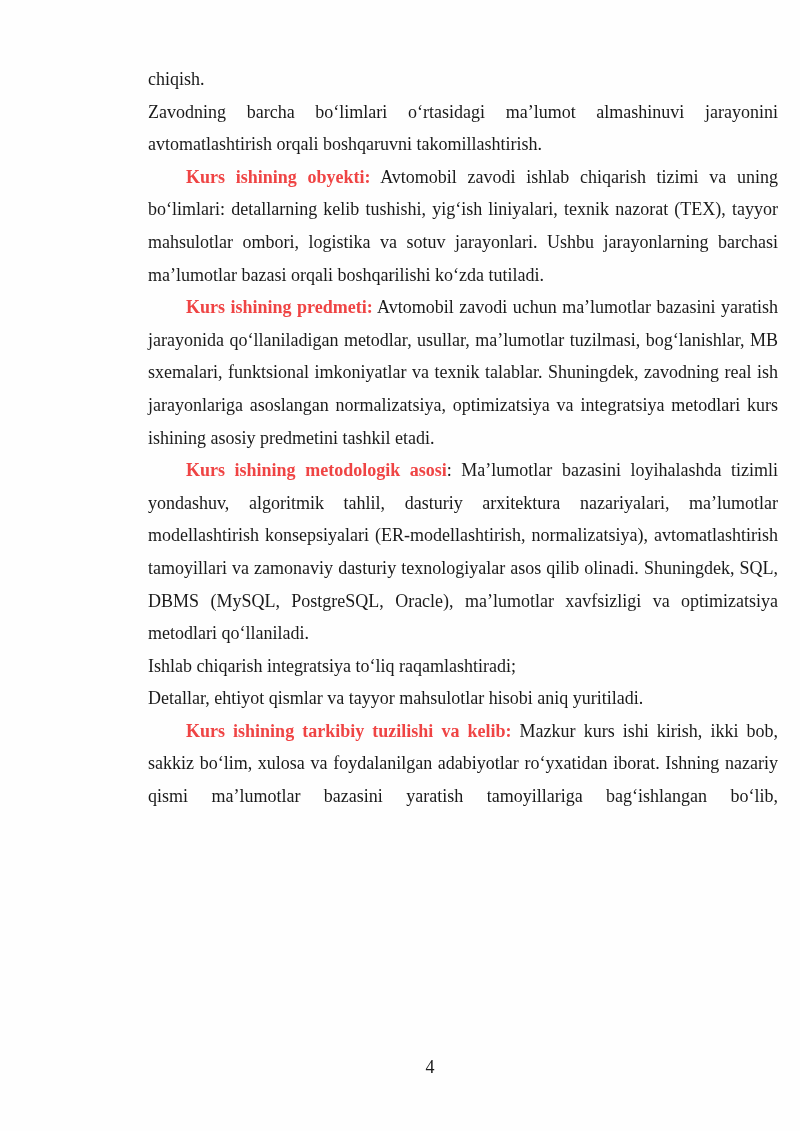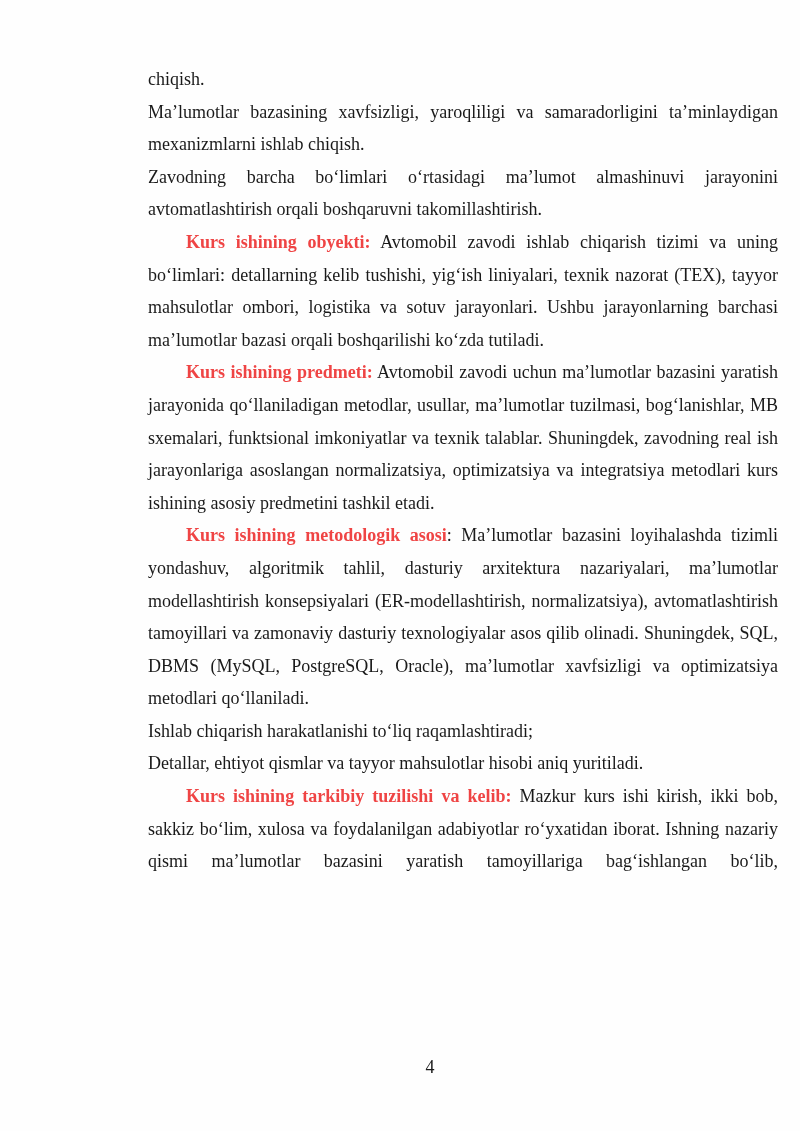--- a/index.html
+++ b/index.html
@@ -51,24 +51,23 @@
     color: #1a1a1a;
   }
 </style>
 </head>
 <body>
 
 <div class="page">
   <div class="content">
     <div>
         <p><span>chiqish.</span></p>
-        <p><span>Ma’lumotlar bazasining xavfsizligi, yaroqliligi va samaradorligini ta’minlaydigan mexanizmlarni ishlab chiqish.</span></p>
         <p><span>Zavodning barcha bo‘limlari o‘rtasidagi ma’lumot almashinuvi jarayonini avtomatlashtirish orqali boshqaruvni takomillashtirish.</span></p>
         <p class="indent"><b>Kurs ishining obyekti:</b><span> Avtomobil zavodi ishlab chiqarish tizimi va uning bo‘limlari: detallarning kelib tushishi, yig‘ish liniyalari, texnik nazorat (TEX), tayyor mahsulotlar ombori, logistika va sotuv jarayonlari. Ushbu jarayonlarning barchasi ma’lumotlar bazasi orqali boshqarilishi ko‘zda tutiladi.</span></p>
         <p class="indent"><b>Kurs ishining predmeti:</b><span> Avtomobil zavodi uchun ma’lumotlar bazasini yaratish jarayonida qo‘llaniladigan metodlar, usullar, ma’lumotlar tuzilmasi, bog‘lanishlar, MB sxemalari, funktsional imkoniyatlar va texnik talablar. Shuningdek, zavodning real ish jarayonlariga asoslangan normalizatsiya, optimizatsiya va integratsiya metodlari kurs ishining asosiy predmetini tashkil etadi.</span></p>
         <p class="indent"><b>Kurs ishining metodologik asosi</b><span>: Ma’lumotlar bazasini loyihalashda tizimli yondashuv, algoritmik tahlil, dasturiy arxitektura nazariyalari, ma’lumotlar modellashtirish konsepsiyalari (ER-modellashtirish, normalizatsiya), avtomatlashtirish tamoyillari va zamonaviy dasturiy texnologiyalar asos qilib olinadi. Shuningdek, SQL, DBMS (MySQL, PostgreSQL, Oracle), ma’lumotlar xavfsizligi va optimizatsiya metodlari qo‘llaniladi.</span></p>
-        <p><span>Ishlab chiqarish harakatlanishi to‘liq raqamlashtiradi;</span></p>
+        <p><span>Ishlab chiqarish integratsiya to‘liq raqamlashtiradi;</span></p>
         <p><span>Detallar, ehtiyot qismlar va tayyor mahsulotlar hisobi aniq yuritiladi.</span></p>
         <p class="indent jlast"><b>Kurs ishining tarkibiy tuzilishi va kelib:</b><span> Mazkur kurs ishi kirish, ikki bob, sakkiz bo‘lim, xulosa va foydalanilgan adabiyotlar ro‘yxatidan iborat. Ishning nazariy qismi ma’lumotlar bazasini yaratish tamoyillariga bag‘ishlangan bo‘lib,</span></p>
       </div>
   </div>
   <div class="page-number">4</div>
 </div>
 
 </body></html>

